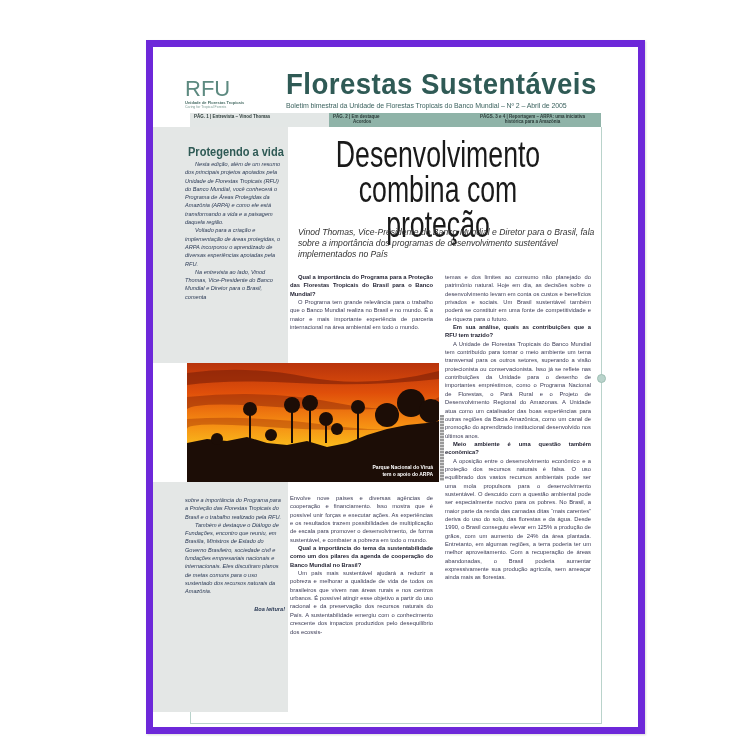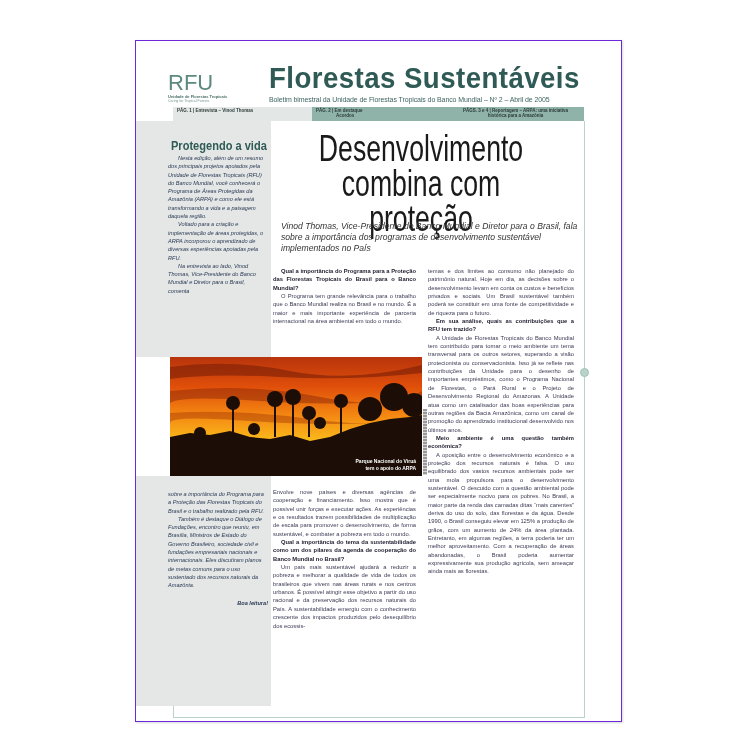--- a/index.html
+++ b/index.html
@@ -1,17 +1,17 @@
 <!DOCTYPE html>
 <html><head>
 <meta charset="utf-8">
 <style>
   html,body{margin:0;padding:0;}
   body{width:756px;height:756px;background:#ffffff;position:relative;overflow:hidden;font-family:"Liberation Sans",sans-serif;}
-  .page{position:absolute;left:135px;top:40px;width:485px;height:680px;background:#fff;border:1px solid #6d28d9;box-shadow:1px 1px 2px rgba(0,0,0,0.15);}
+  .page{position:absolute;left:146px;top:40px;width:485px;height:680px;background:#fff;border:7px solid #6d28d9;box-shadow:1px 1px 2px rgba(0,0,0,0.15);}
   .abs{position:absolute;}
   .logo{left:32px;top:31px;color:#5d8a80;}
   .logo-main{font-size:22px;letter-spacing:0px;line-height:22px;font-family:"Liberation Sans",sans-serif;}
   .logo-sub{font-size:4px;line-height:5px;color:#4a6e66;font-weight:bold;}
   .logo-sub2{font-size:3.5px;line-height:4px;color:#7a9a92;}
   .masthead{left:133px;top:20px;font-size:30px;font-weight:bold;color:#2f5a55;letter-spacing:0.5px;font-family:"Liberation Sans",sans-serif;transform:scaleX(0.92);transform-origin:left top;white-space:nowrap;}
   .subtitle{left:133px;top:55px;font-size:7px;color:#3e6460;white-space:nowrap;letter-spacing:-0.1px;}
   .nav-cell{font-size:4.5px;font-weight:bold;color:#2b3a38;padding:1px 4px;line-height:5px;box-sizing:border-box;}
   .frame{left:37px;top:80px;width:410px;height:600px;border-left:1px solid #b9d3cb;border-right:1px solid #b9d3cb;border-bottom:1px solid #b9d3cb;}
   .side-title{left:35px;top:97px;font-size:13px;font-weight:bold;color:#2f5a55;transform:scaleX(0.85);transform-origin:left top;white-space:nowrap;}

